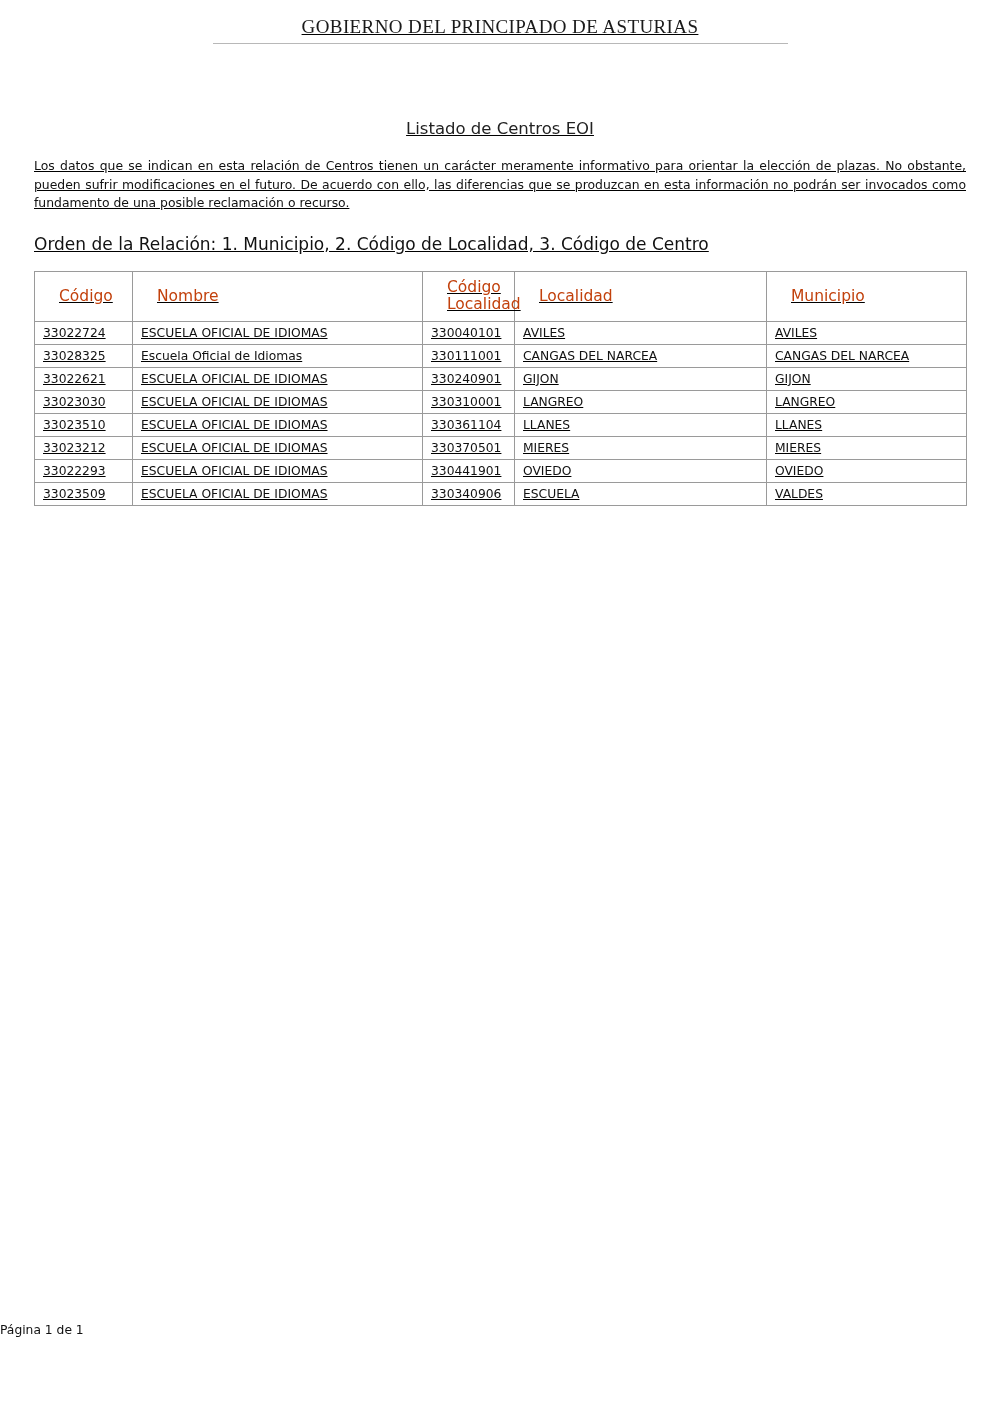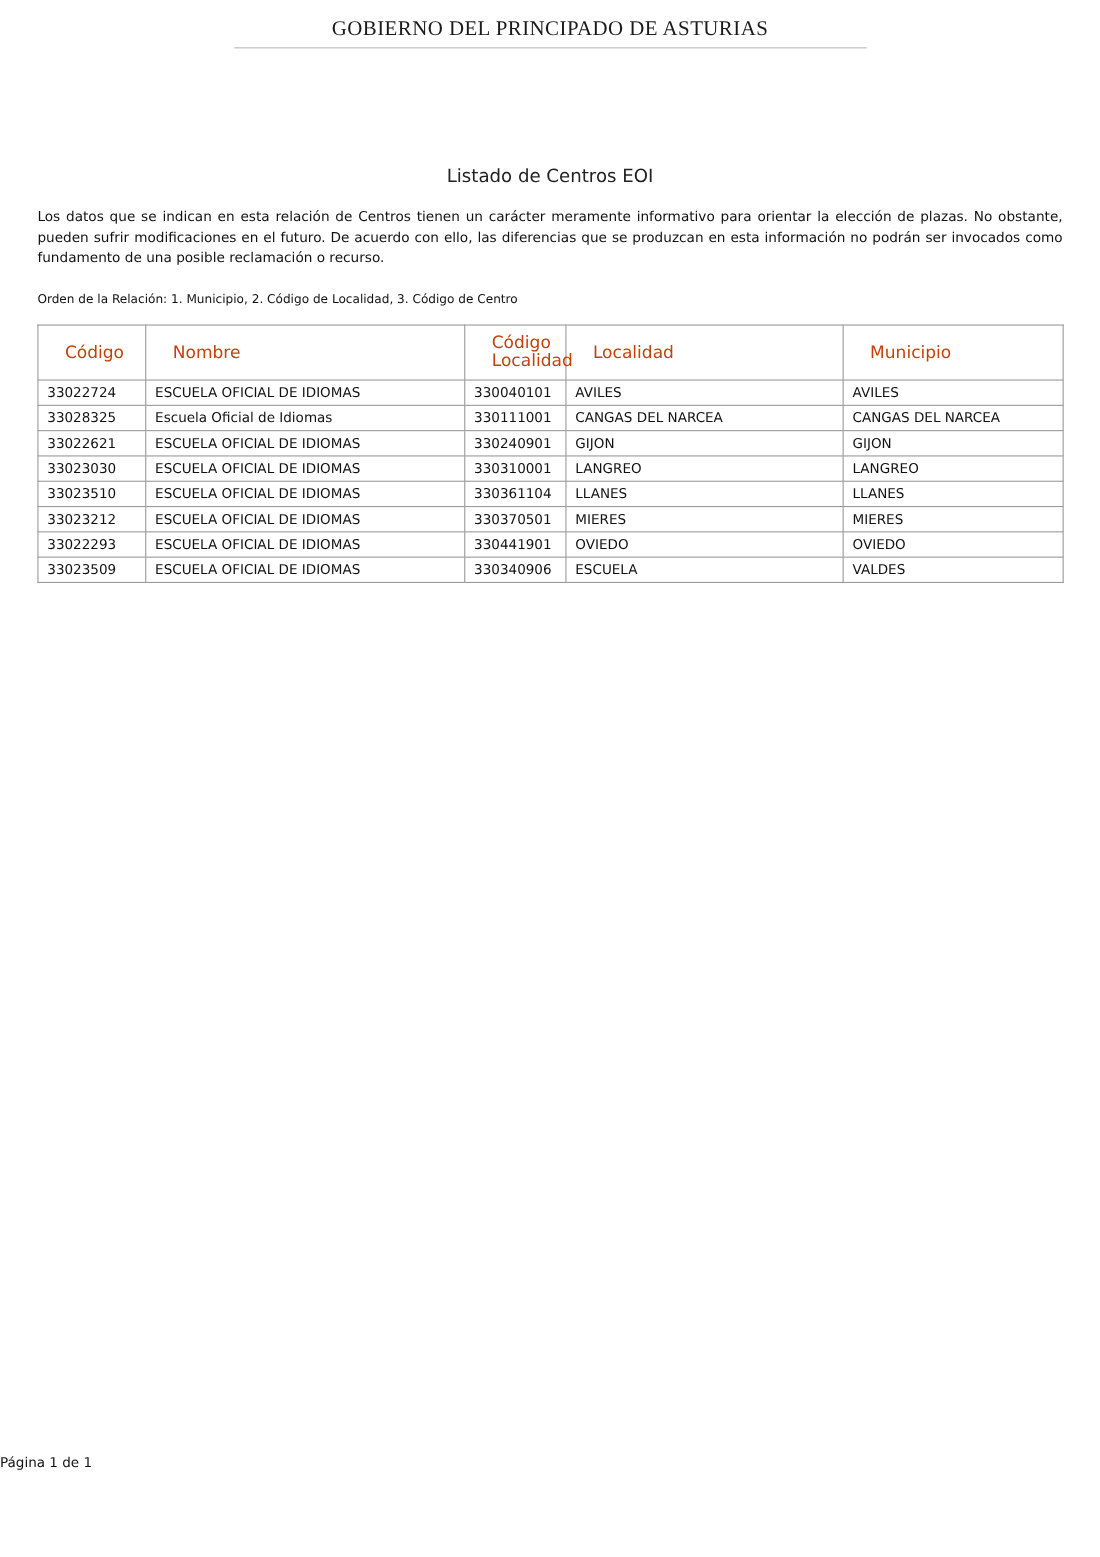--- a/index.html
+++ b/index.html
@@ -13,20 +13,21 @@
     position: relative;
     font-family: "DejaVu Sans", sans-serif;
     color: #000000;
   }
 
   .page {
     position: relative;
     width: 1000px;
     height: 1415px;
     box-sizing: border-box;
+    text-decoration: underline;
   }
 
   
   .doc-header {
     padding-top: 16px;
     text-align: center;
   }
   .header-line1 {
     font-family: "Liberation Serif", serif;
     font-size: 19px;
@@ -47,38 +48,38 @@
     width: 575px;
     margin: 5px auto 0 auto;
     border-top: 1px solid #b8b8b8;
   }
 
   
   .doc-title {
     text-align: center;
     font-size: 16.5px;
     color: #222;
-    margin-top: 106px;
+    margin-top: 75px;
     font-family: "DejaVu Sans", sans-serif;
   }
 
   
   .content {
     margin: 0 34px;
   }
   .intro {
     margin-top: 19px;
     font-size: 12.4px;
     line-height: 1.5;
     text-align: justify;
     color: #111;
   }
   .order-line {
     margin-top: 21px;
-    font-size: 11px;
+    font-size: 17px;
     color: #111;
   }
 
   
   table.centros {
     margin-top: 17px;
     border-collapse: collapse;
     width: 100%;
     table-layout: fixed;
   }

